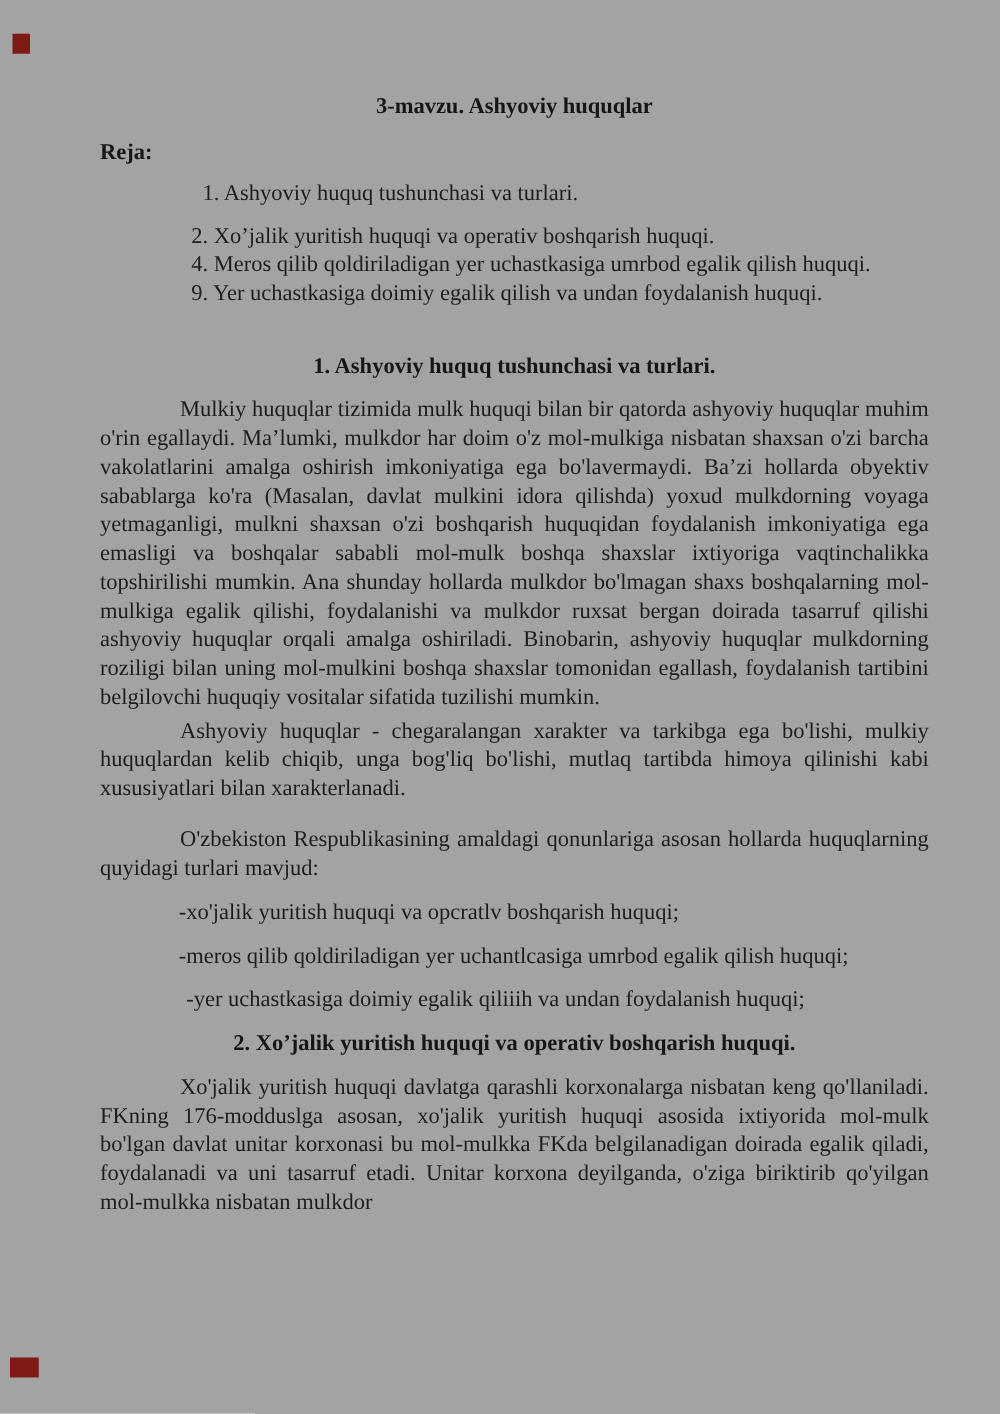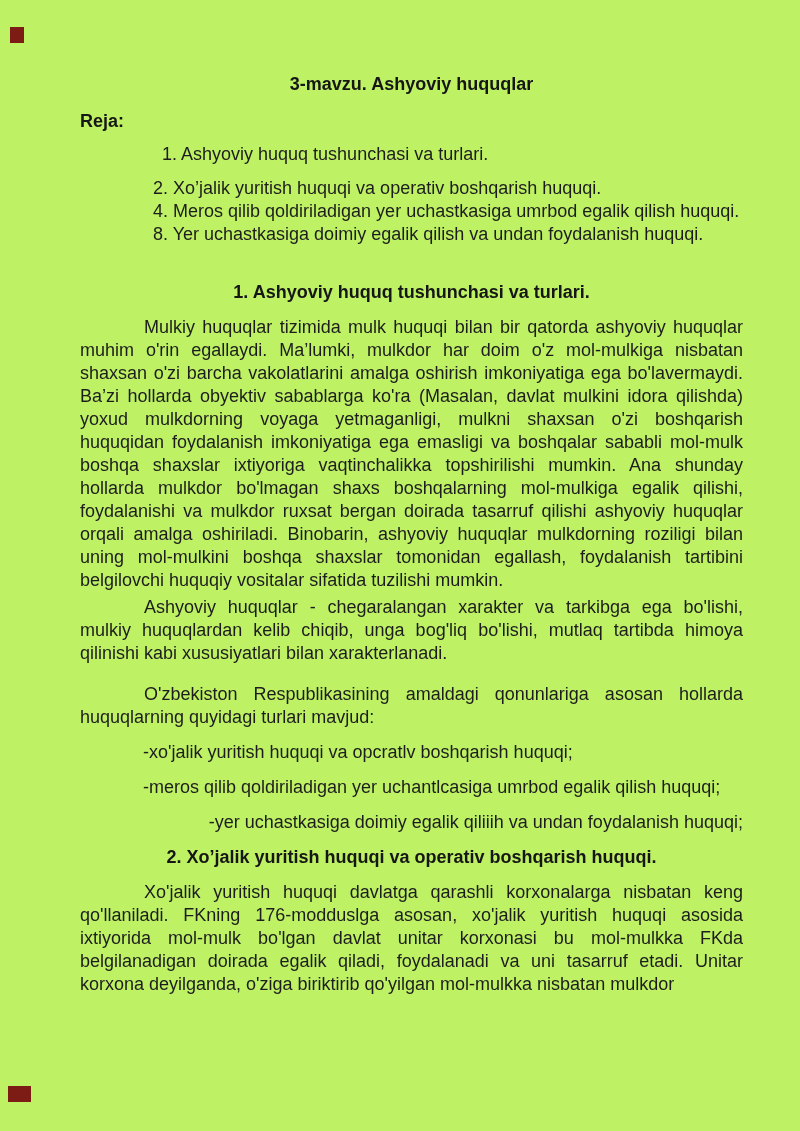--- a/index.html
+++ b/index.html
@@ -5,23 +5,23 @@
   html, body {
     margin: 0;
     padding: 0;
     background: #ffffff;
   }
   .page {
     position: relative;
     width: 800px;
     height: 1131px;
     box-sizing: border-box;
-    background: #bef264;
+    background: #a3a3a3;
     padding: 73px 57px 0 80px;
-    font-family: Liberation Sans, sans-serif;
+    font-family: Liberation Serif, serif;
     font-size: 18px;
     line-height: 23px;
     color: #1d1d1d;
     overflow: hidden;
   }
   .doc-title {
     margin: 0 0 14px 0;
     font-size: 18px;
     font-weight: bold;
     text-align: center;
@@ -59,21 +59,20 @@
   p.body.mb6  { margin-bottom: 4px; }
   p.body.mb12 { margin-bottom: 12px; }
   p.body.mb17 { margin-bottom: 18px; }
   .bullet {
     padding-left: 63px;
     margin-bottom: 12px;
     white-space: nowrap;
   }
   .bullet.deep {
     padding-left: 69px;
-    text-align: right;
   }
   .corner-mark {
     position: absolute;
     left: 10px;
     width: 14px;
     height: 16px;
   }
   .corner-mark.top { top: 27px; }
   .corner-mark.bottom { top: 1086px; left: 8px; width: 23px; }
 </style>
@@ -85,21 +84,21 @@
   <div class="corner-mark top" style="background: rgb(125, 27, 21);"></div>
   <div class="corner-mark bottom" style="background: rgb(125, 27, 21);"></div>
 
   <div class="doc-title">3-mavzu. Ashyoviy huquqlar</div>
 
   <div class="plan-heading">Reja:</div>
 
   <div class="plan-item first">1. Ashyoviy huquq tushunchasi va turlari.</div>
   <div class="plan-item">2. Xo’jalik yuritish huquqi va operativ boshqarish huquqi.</div>
   <div class="plan-item">4. Meros qilib qoldiriladigan yer uchastkasiga umrbod egalik qilish huquqi.</div>
-  <div class="plan-item">8. Yer uchastkasiga doimiy egalik qilish va undan foydalanish huquqi.</div>
+  <div class="plan-item">9. Yer uchastkasiga doimiy egalik qilish va undan foydalanish huquqi.</div>
 
   <div class="sec-heading gap-before">1. Ashyoviy huquq tushunchasi va turlari.</div>
 
   <p class="body mb6">Mulkiy huquqlar tizimida mulk huquqi bilan bir qatorda ashyoviy huquqlar muhim o'rin egallaydi. Ma’lumki, mulkdor har doim o'z mol-mulkiga nisbatan shaxsan o'zi barcha vakolatlarini amalga oshirish imkoniyatiga ega bo'lavermaydi. Ba’zi hollarda obyektiv sabablarga ko'ra (Masalan, davlat mulkini idora qilishda) yoxud mulkdorning voyaga yetmaganligi, mulkni shaxsan o'zi boshqarish huquqidan foydalanish imkoniyatiga ega emasligi va boshqalar sababli mol-mulk boshqa shaxslar ixtiyoriga vaqtinchalikka topshirilishi mumkin. Ana shunday hollarda mulkdor bo'lmagan shaxs boshqalarning mol-mulkiga egalik qilishi, foydalanishi va mulkdor ruxsat bergan doirada tasarruf qilishi ashyoviy huquqlar orqali amalga oshiriladi. Binobarin, ashyoviy huquqlar mulkdorning roziligi bilan uning mol-mulkini boshqa shaxslar tomonidan egallash, foydalanish tartibini belgilovchi huquqiy vositalar sifatida tuzilishi mumkin.</p>
   <p class="body mb17">Ashyoviy huquqlar - chegaralangan xarakter va tarkibga ega bo'lishi, mulkiy huquqlardan kelib chiqib, unga bog'liq bo'lishi, mutlaq tartibda himoya qilinishi kabi xususiyatlari bilan xarakterlanadi.</p>
   <p class="body mb12">O'zbekiston Respublikasining amaldagi qonunlariga asosan hollarda huquqlarning quyidagi turlari mavjud:</p>
 
   <div class="bullet">-xo'jalik yuritish huquqi va opcratlv boshqarish huquqi;</div>
   <div class="bullet">-meros qilib qoldiriladigan yer uchantlcasiga umrbod egalik qilish huquqi;</div>
   <div class="bullet deep">-yer uchastkasiga doimiy egalik qiliiih va undan foydalanish huquqi;</div>

